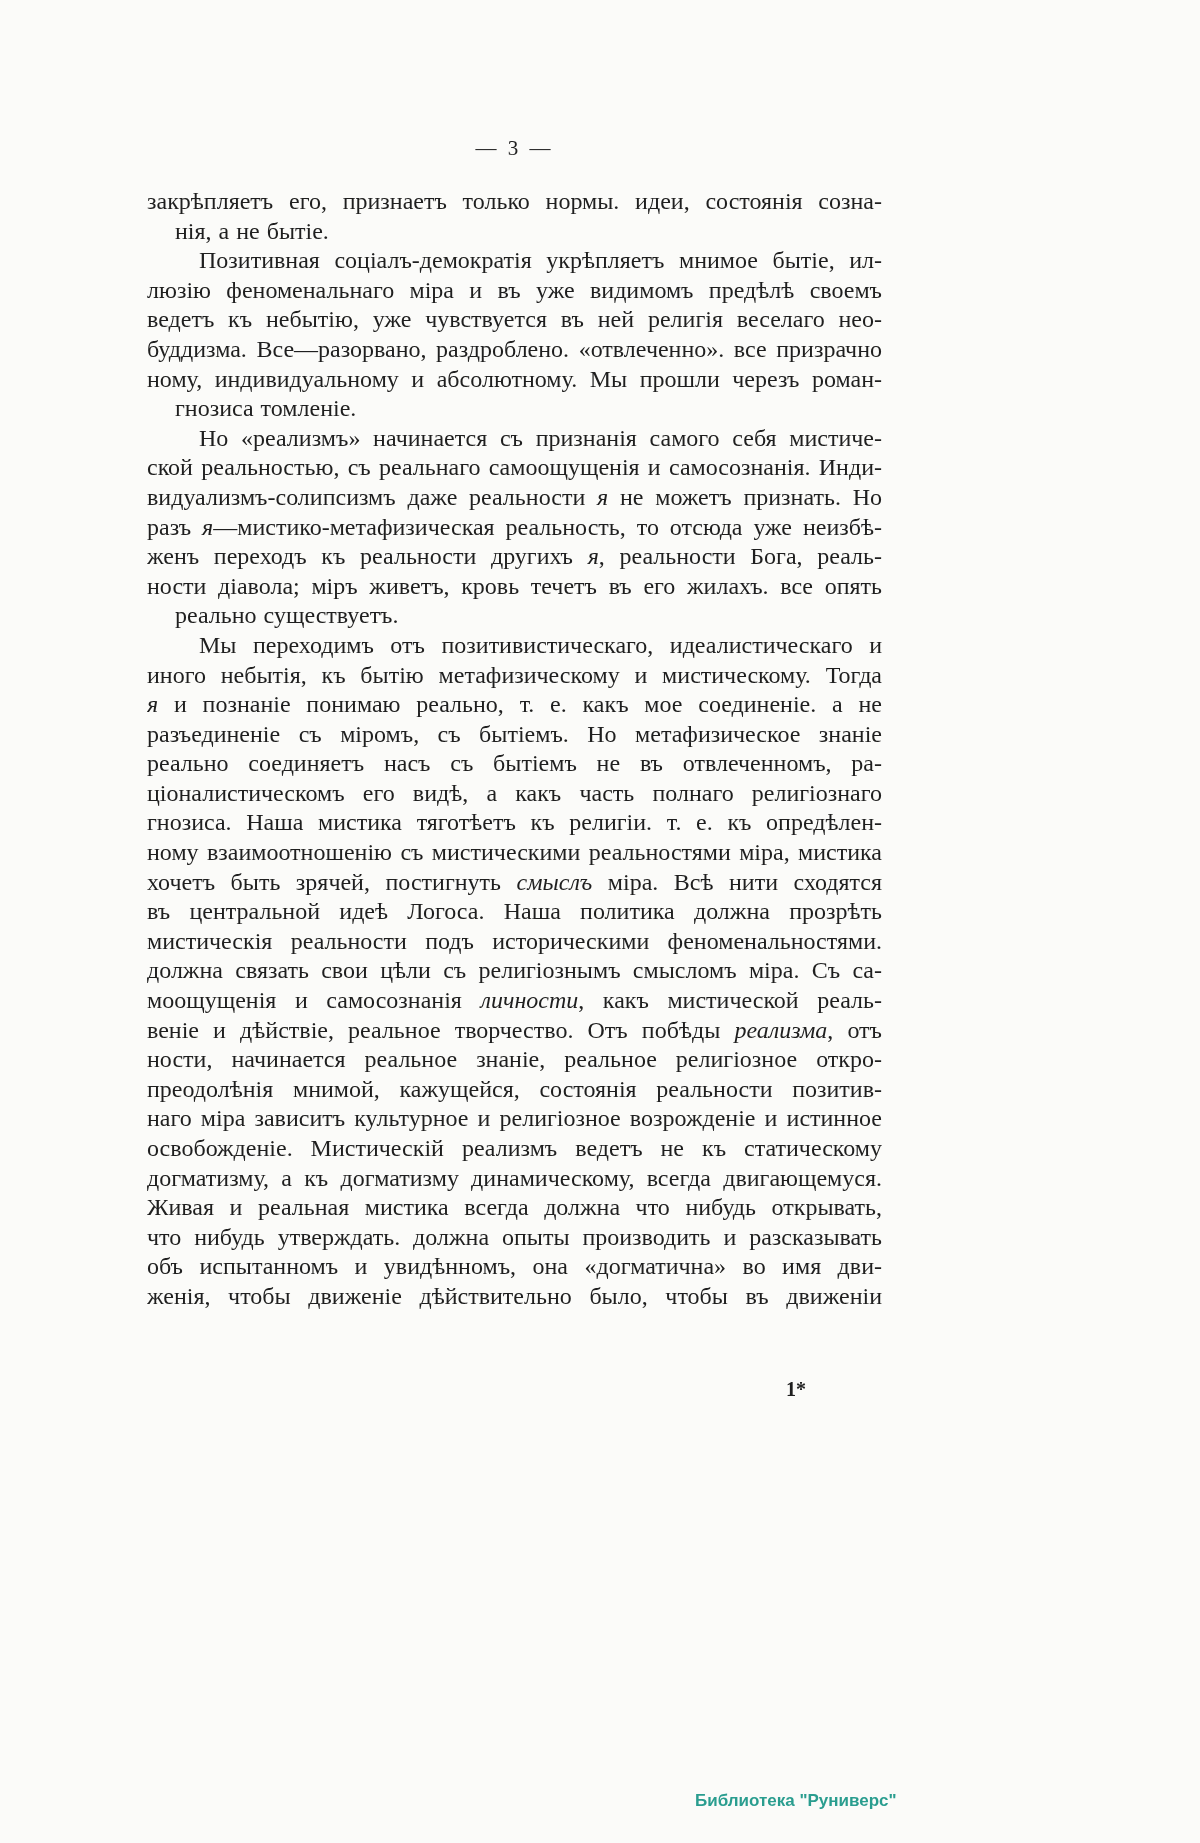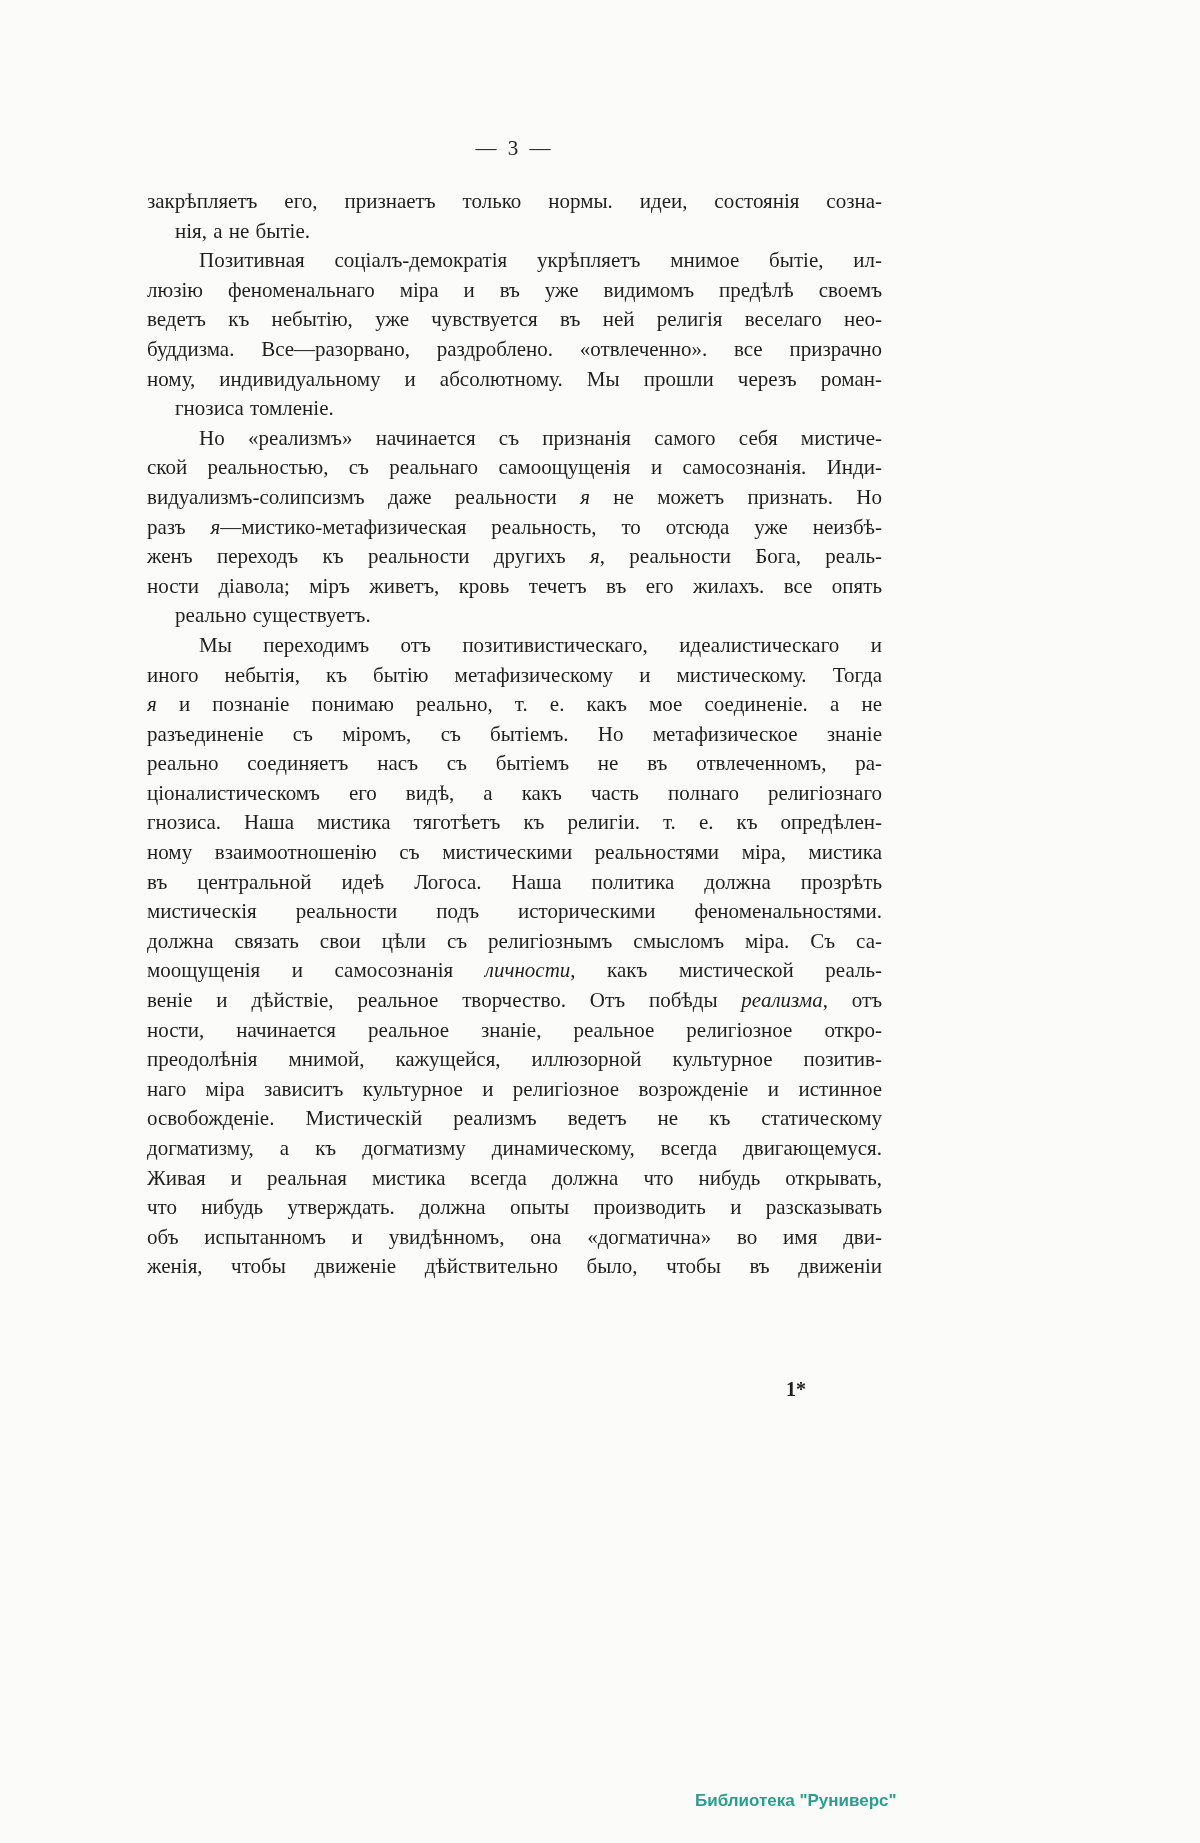--- a/index.html
+++ b/index.html
@@ -25,21 +25,21 @@
     text-align: center;
     font-size: 21px;
     letter-spacing: 3px;
     margin-bottom: 26px;
     color: #222;
   }
   .paragraph {
     margin: 0;
   }
   .line {
-    font-size: 21px;
+    font-size: 24px;
     line-height: 29.6px;
     height: 29.6px;
     text-align: justify;
     text-align-last: justify;
     word-spacing: 1px;
     white-space: normal;
     overflow: hidden;
   }
   .line.no-justify {
     text-align-last: left;
@@ -97,27 +97,28 @@
       </div>
       <div class="paragraph">
         <div class="line indent"><span>Мы переходимъ отъ позитивистическаго, идеалистическаго и</span></div>
         <div class="line"><span>иного небытія, къ бытію метафизическому и мистическому. Тогда</span></div>
         <div class="line"><span class="italic">я</span><span> и познаніе понимаю реально, т. е. какъ мое соединеніе. а не</span></div>
         <div class="line"><span>разъединеніе съ міромъ, съ бытіемъ.  Но метафизическое знаніе</span></div>
         <div class="line"><span>реально соединяетъ насъ съ бытіемъ не въ отвлеченномъ, ра-</span></div>
         <div class="line"><span>ціоналистическомъ его видѣ, а какъ часть полнаго религіознаго</span></div>
         <div class="line"><span>гнозиса. Наша мистика тяготѣетъ къ религіи. т. е. къ опредѣлен-</span></div>
         <div class="line"><span>ному взаимоотношенію съ мистическими реальностями міра, мистика</span></div>
+        <div class="line"><span>хочетъ быть зрячей, постигнуть </span><span class="italic">смыслъ</span><span> міра. Всѣ нити сходятся</span></div>
         <div class="line"><span>въ центральной идеѣ Логоса.  Наша политика должна прозрѣть</span></div>
         <div class="line"><span>мистическія реальности подъ историческими феноменальностями.</span></div>
         <div class="line"><span>должна связать свои цѣли съ религіознымъ смысломъ міра. Съ са-</span></div>
         <div class="line"><span>моощущенія и самосознанія </span><span class="italic">личности</span><span>, какъ мистической реаль-</span></div>
         <div class="line"><span>веніе и дѣйствіе, реальное творчество. Отъ побѣды </span><span class="italic">реализма</span><span>, отъ</span></div>
         <div class="line"><span>ности, начинается реальное знаніе, реальное религіозное откро-</span></div>
-        <div class="line"><span>преодолѣнія мнимой, кажущейся, иллюзорной культурное позитив-</span></div>
+        <div class="line"><span>преодолѣнія мнимой, кажущейся, состоянія реальности позитив-</span></div>
         <div class="line"><span>наго міра зависитъ культурное и религіозное возрожденіе и истинное</span></div>
         <div class="line"><span>освобожденіе.  Мистическій реализмъ ведетъ не къ статическому</span></div>
         <div class="line"><span>догматизму, а къ догматизму динамическому, всегда двигающемуся.</span></div>
         <div class="line"><span>Живая и реальная мистика всегда должна что нибудь открывать,</span></div>
         <div class="line"><span>что нибудь утверждать. должна опыты производить и разсказывать</span></div>
         <div class="line"><span>объ испытанномъ и увидѣнномъ, она «догматична» во имя дви-</span></div>
         <div class="line"><span>женія, чтобы движеніе дѣйствительно было, чтобы въ движеніи</span></div>
       </div>
     </div>
 </div>

